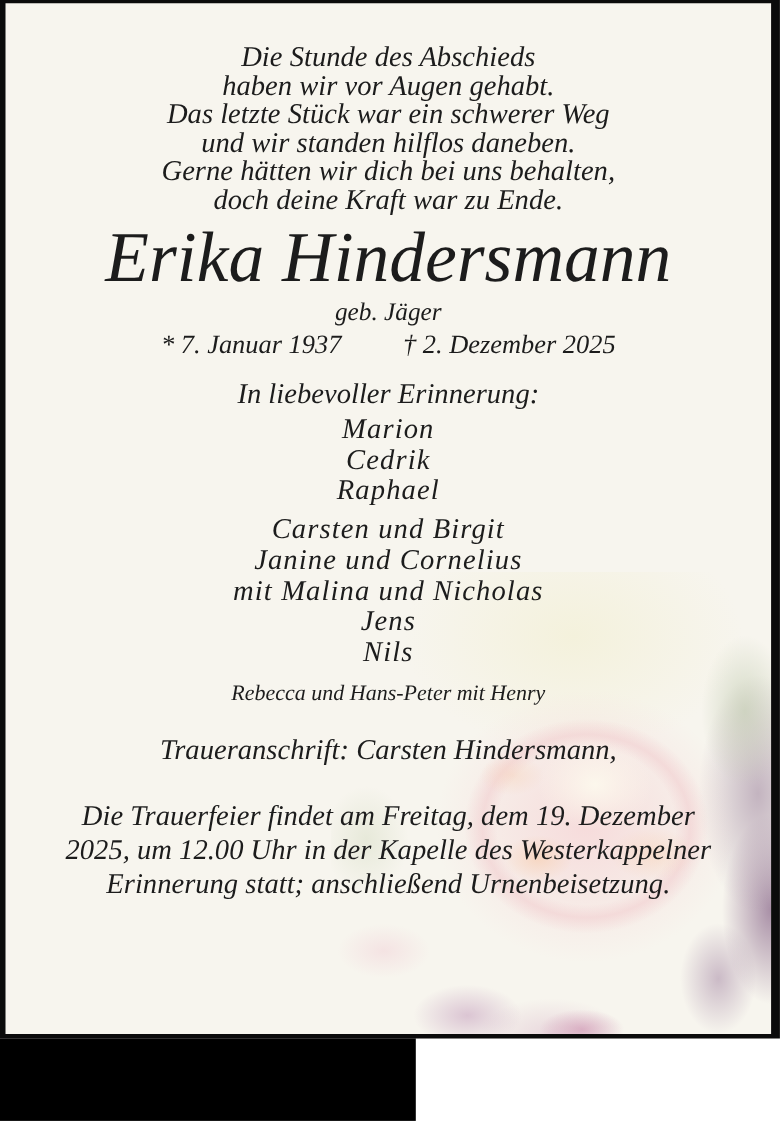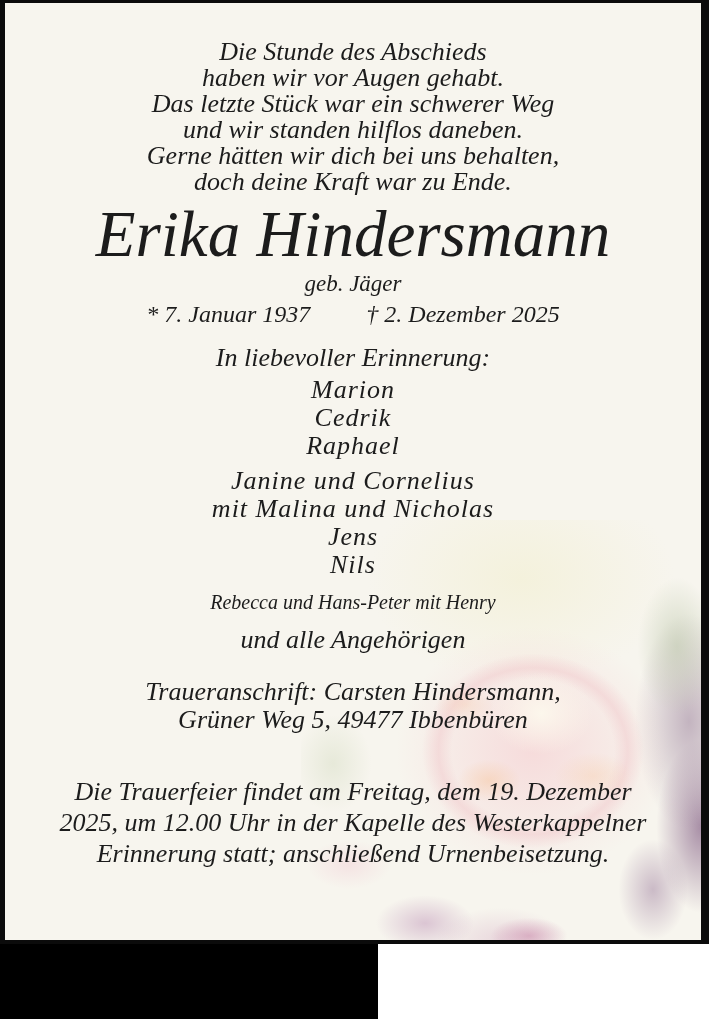--- a/index.html
+++ b/index.html
@@ -66,21 +66,21 @@
   .maiden { margin-top: 4px; font-size: 23px; line-height: 26px; }
   .dates  { margin-top: 4px; font-size: 24px; line-height: 27px; text-align: center; }
   .dates .gap { display: inline-block; width: 56px; }
   .remembrance { margin-top: 16px; font-size: 26px; line-height: 27px; }
   .group { font-size: 26px; line-height: 28px; letter-spacing: 1px; }
   .group-1 { margin-top: 5px; }
   .group-2 { margin-top: 7px; }
   .mourner-line { margin-top: 9px; font-size: 20px; line-height: 28px; }
   .relatives    { margin-top: 10px; font-size: 26px; line-height: 28px; }
   .address { margin-top: 24px; font-size: 26px; line-height: 28px; }
-  .notice  { margin-top: 42px; font-size: 26px; line-height: 31px; }
+  .notice  { margin-top: 30px; font-size: 26px; line-height: 31px; }
   
   .redaction {
     position: absolute;
     left: 0; top: 944px;
     width: 378px; height: 75px;
     background: #000000;
   }
 </style>
 </head>
 <body>
@@ -111,33 +111,32 @@
 
       <div class="remembrance">In liebevoller Erinnerung:</div>
 
       <div class="group group-1">
         <div>Marion</div>
         <div>Cedrik</div>
         <div>Raphael</div>
       </div>
 
       <div class="group group-2">
+        <div>Carsten und Birgit</div>
         <div>Janine und Cornelius</div>
         <div>mit Malina und Nicholas</div>
         <div>Jens</div>
         <div>Nils</div>
       </div>
 
       <div class="mourner-line">Rebecca und Hans-Peter mit Henry</div>
 
-      <div class="relatives">und alle Angehörigen</div>
 
       <div class="address">
         <div>Traueranschrift: Carsten Hindersmann,</div>
-        <div>Grüner Weg 5, 49477 Ibbenbüren</div>
       </div>
 
       <div class="notice">
         <div>Die Trauerfeier findet am Freitag, dem 19. Dezember</div>
         <div>2025, um 12.00 Uhr in der Kapelle des Westerkappelner</div>
         <div>Erinnerung statt; anschließend Urnenbeisetzung.</div>
       </div>
 
     </div>
   </div>

